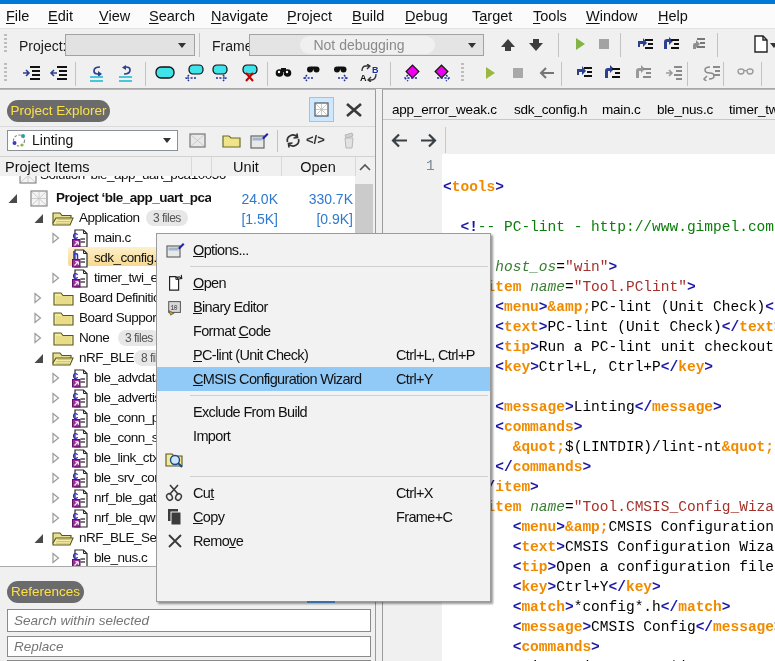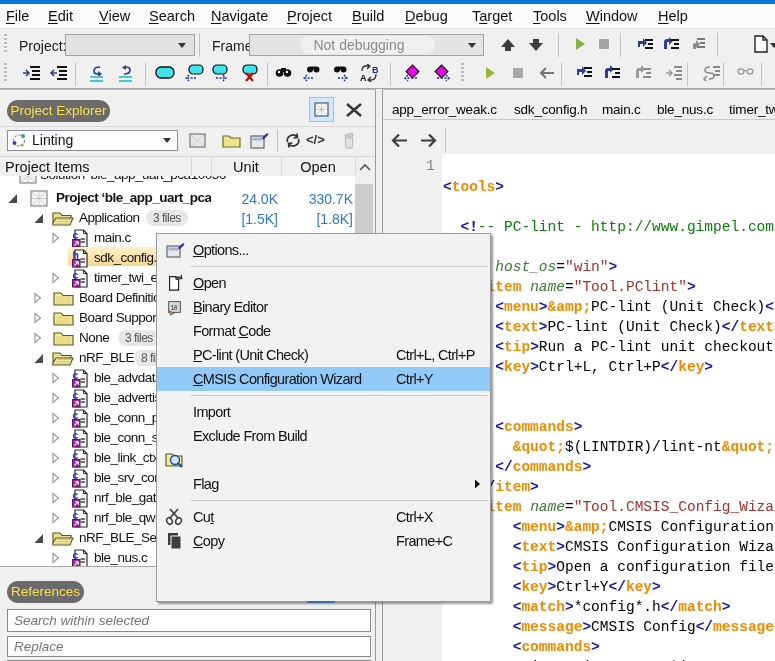--- a/index.html
+++ b/index.html
@@ -365,21 +365,21 @@
           <svg class="abs" style="left:34px;top:5px" width="10" height="11">
             <use href="#arre"></use>
           </svg>
           <svg class="abs" style="left:52px;top:2px" width="22" height="16">
             <use href="#foldo"></use>
           </svg>
           <span style="position:absolute;left:79px">Application</span>
           <span class="badge" style="position:absolute;left:146px;top:2px">3 files</span>
         </div>
       <div class="bluev" style="left:214px;top:35px">[1.5K]</div>
-      <div class="bluev" style="left:289px;top:35px">[1.8K]</div>
+      <div class="bluev" style="left:289px;top:35px">[0.9K]</div>
       <div class="trow" style="left:0;top:52px">
           <svg class="abs" style="left:52px;top:4px" width="8" height="12">
             <use href="#arrc"></use>
           </svg>
           <svg class="abs" style="left:72px;top:1px" width="16" height="19">
             <use href="#filec"></use>
           </svg>
           <span style="position:absolute;left:94px">main.c</span>
         </div>
       <div class="abs" style="left:68px;top:71px;width:107px;height:19px;background:linear-gradient(#fdf0cb,#f7d88f);border-radius:2px"></div>
@@ -556,20 +556,21 @@
     <div class="abs" style="left:43px;top:68px;font-family:'Liberation Mono',monospace;font-size:14.53px;color:#7b8794">1</div>
     <div id="code">
       <div class="cl" style="top:0"><span class="t">&lt;</span><span class="g">tools</span><span class="t">&gt;</span></div>
       <div class="cl" style="top:40px">  <span class="t">&lt;!</span><span class="c">-- PC-lint - http://www.gimpel.com --&gt;</span></div>
       <div class="cl" style="top:80px">  <span class="t">&lt;</span><span class="g">if</span> <span class="a">host_os</span>=<span class="v">"win"</span><span class="t">&gt;</span></div>
       <div class="cl" style="top:100px">    <span class="t">&lt;</span><span class="g">item</span> <span class="a">name</span>=<span class="v">"Tool.PClint"</span><span class="t">&gt;</span></div>
       <div class="cl" style="top:120px">      <span class="t">&lt;</span><span class="g">menu</span><span class="t">&gt;</span><span class="g">&amp;amp;</span>PC-lint (Unit Check)<span class="t">&lt;/</span></div>
       <div class="cl" style="top:140px">      <span class="t">&lt;</span><span class="g">text</span><span class="t">&gt;</span>PC-lint (Unit Check)<span class="t">&lt;/</span><span class="g">text</span><span class="t">&gt;</span></div>
       <div class="cl" style="top:160px">      <span class="t">&lt;</span><span class="g">tip</span><span class="t">&gt;</span>Run a PC-lint unit checkout on the selected file</div>
       <div class="cl" style="top:180px">      <span class="t">&lt;</span><span class="g">key</span><span class="t">&gt;</span>Ctrl+L, Ctrl+P<span class="t">&lt;/</span><span class="g">key</span><span class="t">&gt;</span></div>
+      <div class="cl" style="top:220px">      <span class="t">&lt;</span><span class="g">message</span><span class="t">&gt;</span>Linting<span class="t">&lt;/</span><span class="g">message</span><span class="t">&gt;</span></div>
       <div class="cl" style="top:240px">      <span class="t">&lt;</span><span class="g">commands</span><span class="t">&gt;</span></div>
       <div class="cl" style="top:260px">        <span class="g">&amp;quot;</span>$(LINTDIR)/lint-nt<span class="g">&amp;quot;</span> &amp;quot;$(InputPath)&amp;quot;</div>
       <div class="cl" style="top:280px">      <span class="t">&lt;/</span><span class="g">commands</span><span class="t">&gt;</span></div>
       <div class="cl" style="top:300px">    <span class="t">&lt;/</span><span class="g">item</span><span class="t">&gt;</span></div>
       <div class="cl" style="top:320px">    <span class="t">&lt;</span><span class="g">item</span> <span class="a">name</span>=<span class="v">"Tool.CMSIS_Config_Wizard"</span></div>
       <div class="cl" style="top:340px">        <span class="t">&lt;</span><span class="g">menu</span><span class="t">&gt;</span><span class="g">&amp;amp;</span>CMSIS Configuration Wizard</div>
       <div class="cl" style="top:360px">        <span class="t">&lt;</span><span class="g">text</span><span class="t">&gt;</span>CMSIS Configuration Wizard</div>
       <div class="cl" style="top:380px">        <span class="t">&lt;</span><span class="g">tip</span><span class="t">&gt;</span>Open a configuration file in CMSIS Configuration Wizard</div>
       <div class="cl" style="top:400px">        <span class="t">&lt;</span><span class="g">key</span><span class="t">&gt;</span>Ctrl+Y<span class="t">&lt;/</span><span class="g">key</span><span class="t">&gt;</span></div>
       <div class="cl" style="top:420px">        <span class="t">&lt;</span><span class="g">match</span><span class="t">&gt;</span>*config*.h<span class="t">&lt;/</span><span class="g">match</span><span class="t">&gt;</span></div>
@@ -615,53 +616,53 @@
         <span class="sc">Ctrl+L, Ctrl+P</span>
       </div>
     <div class="mi hl" style="margin:0">
         <span class="txt"><u>C</u>MSIS Configuration Wizard</span>
         <span class="sc">Ctrl+Y</span>
       </div>
     <div class="msep">
         <div></div>
       </div>
     <div class="mi">
+        <span class="txt">Exclude From Build</span>
+      </div>
+    <div class="mi">
         <span class="txt">Import</span>
-      </div>
-    <div class="mi">
-        <span class="txt">Exclude From Build</span>
       </div>
     <div class="mi">
         <svg class="ic" viewBox="0 0 20 18">
           <path d="M1 3 L7 3 L9 5 L17 5 L17 15 L1 15 Z" fill="#f3ea9b" stroke="#56561e" stroke-width="1.1"></path>
           <circle cx="10" cy="9" r="4.5" fill="#cfe4f7" stroke="#1a4a8a" stroke-width="1.4"></circle>
           <path d="M13 12 L17 16" stroke="#1a4a8a" stroke-width="2"></path>
         </svg>
       </div>
-    <div class="mi">
-        <span class="txt">Fla<u>g</u></span>
-        <svg style="position:absolute;left:317px;top:7px" width="7" height="10">
-          <path d="M1 0.5 L6 5 L1 9.5 Z" fill="#111"></path>
-        </svg>
-      </div>
     <div class="msep">
         <div></div>
       </div>
     <div class="mi">
         <svg class="ic" viewBox="0 0 20 18">
           <path d="M5 1 L13 10 M13 1 L5 10" stroke="#3a3a3a" stroke-width="1.6"></path>
           <ellipse cx="4.5" cy="13" rx="2.6" ry="3.4" fill="none" stroke="#3a3a3a" stroke-width="1.5" transform="rotate(-30 4.5 13)"></ellipse>
           <ellipse cx="13.5" cy="13" rx="2.6" ry="3.4" fill="none" stroke="#3a3a3a" stroke-width="1.5" transform="rotate(30 13.5 13)"></ellipse>
         </svg>
         <span class="txt">Cu<u>t</u></span>
         <span class="sc">Ctrl+X</span>
       </div>
     <div class="mi">
         <svg class="ic" viewBox="0 0 20 18">
           <rect x="3" y="1" width="10" height="12" fill="#3c3c3c"></rect>
           <rect x="6" y="4" width="10" height="13" fill="#3c3c3c" stroke="#f2f2f2" stroke-width="1"></rect>
         </svg>
         <span class="txt"><u>C</u>opy</span>
         <span class="sc">Frame+C</span>
       </div>
+    <div class="mi">
+        <svg class="ic" viewBox="0 0 20 18">
+          <path d="M4 3 L16 15 M16 3 L4 15" stroke="#3a3a3a" stroke-width="1.8"></path>
+        </svg>
+        <span class="txt">Remo<u>v</u>e</span>
+      </div>
   </div>
   <div class="abs" style="left:307px;top:601px;width:28px;height:2px;background:#3a6ea5;z-index:60"></div>
 </div>
 
 </body></html>

